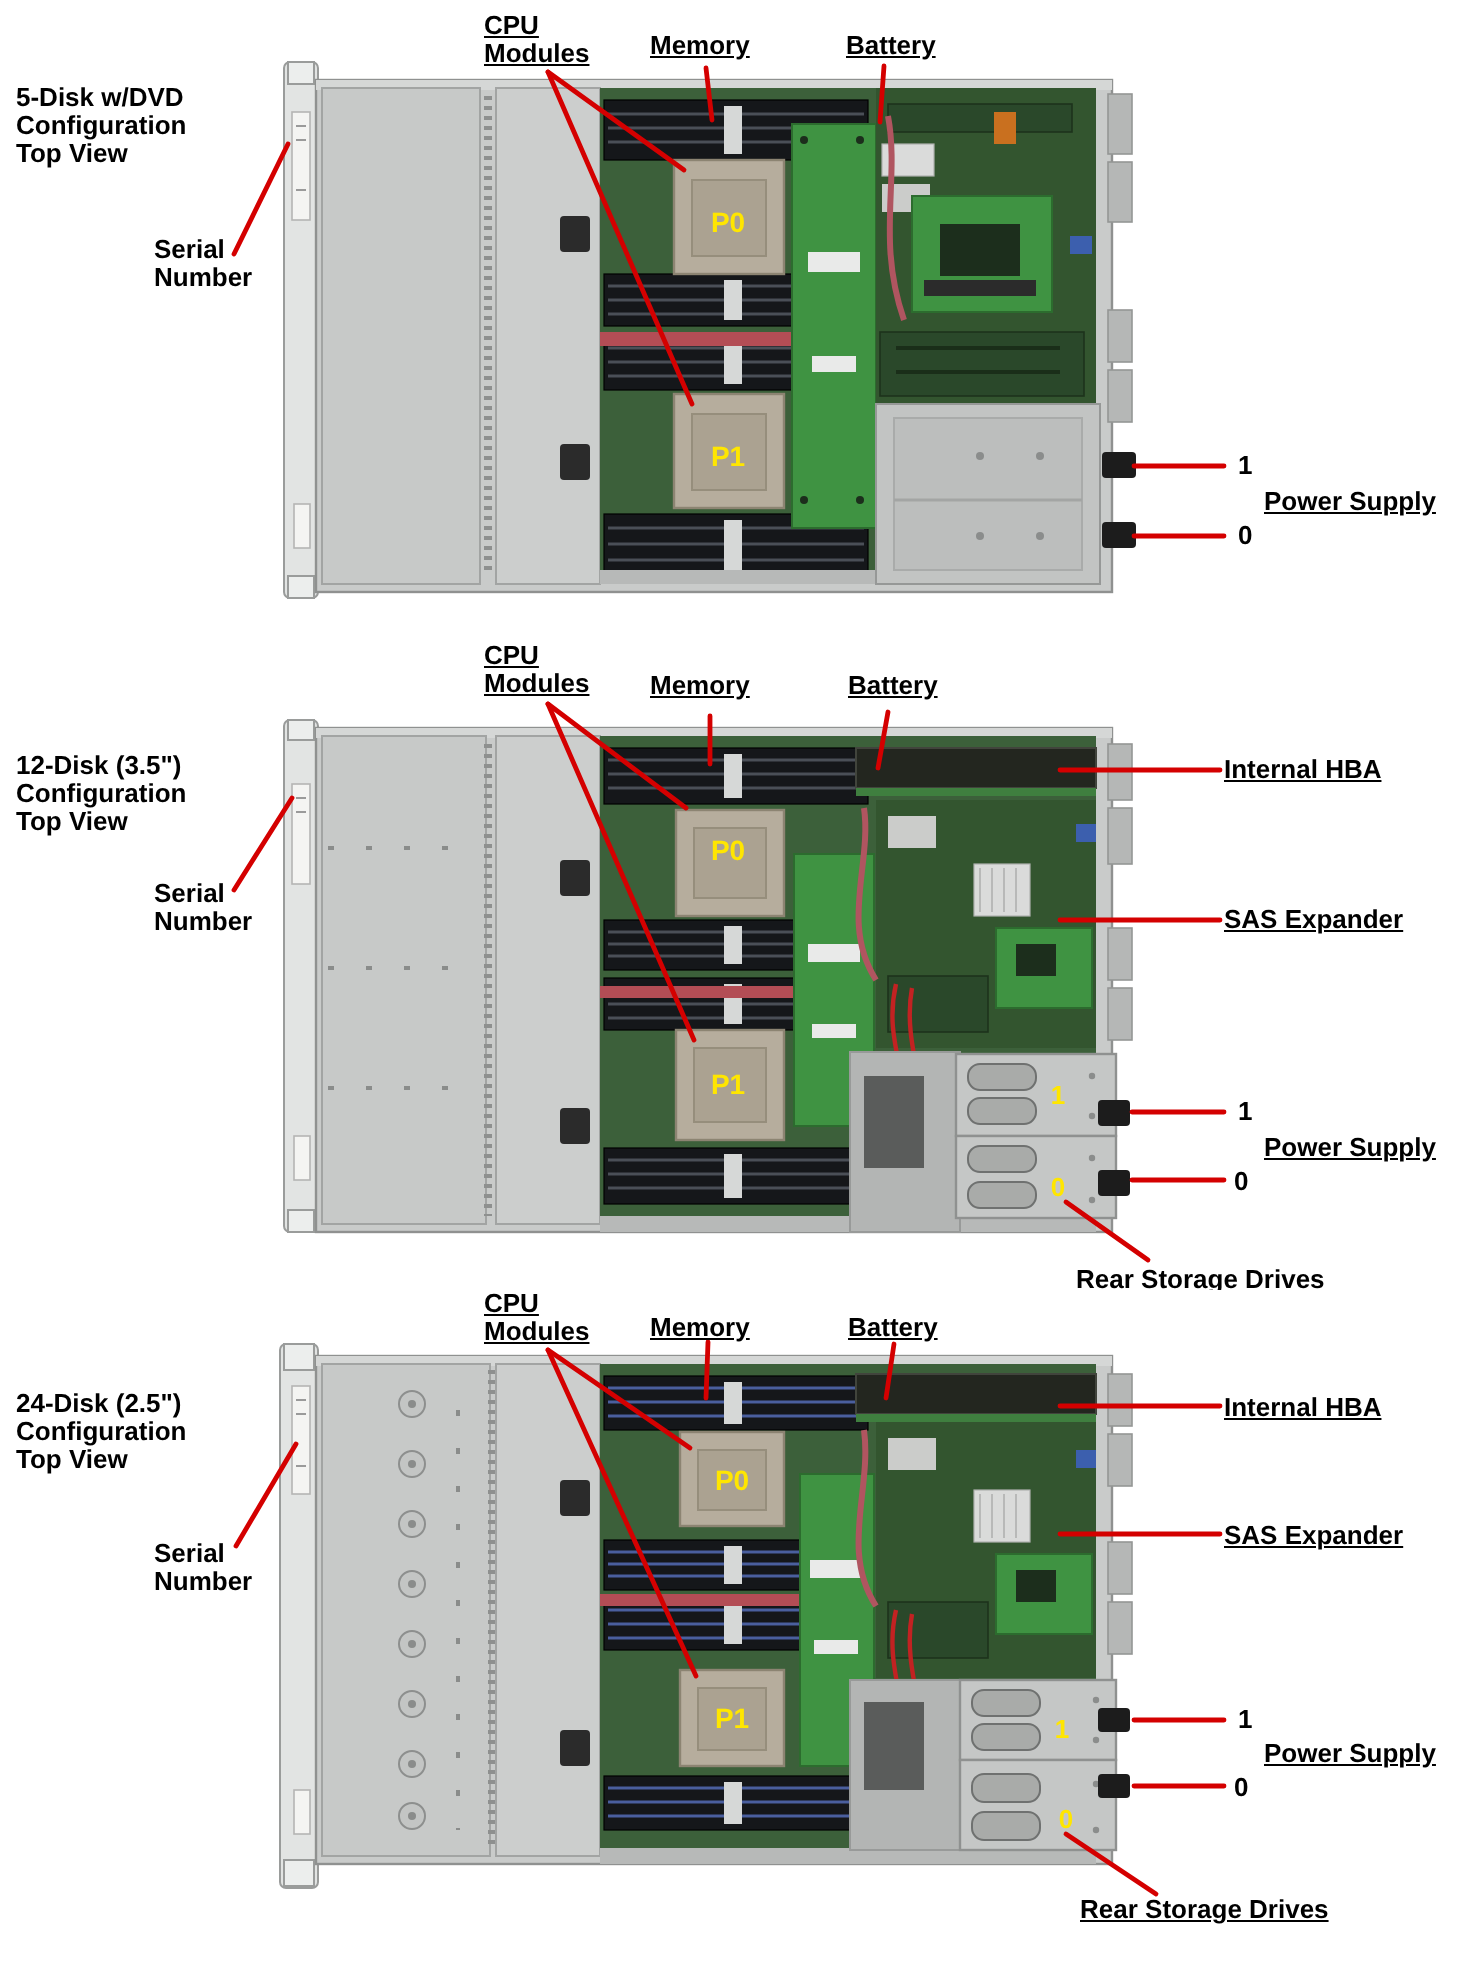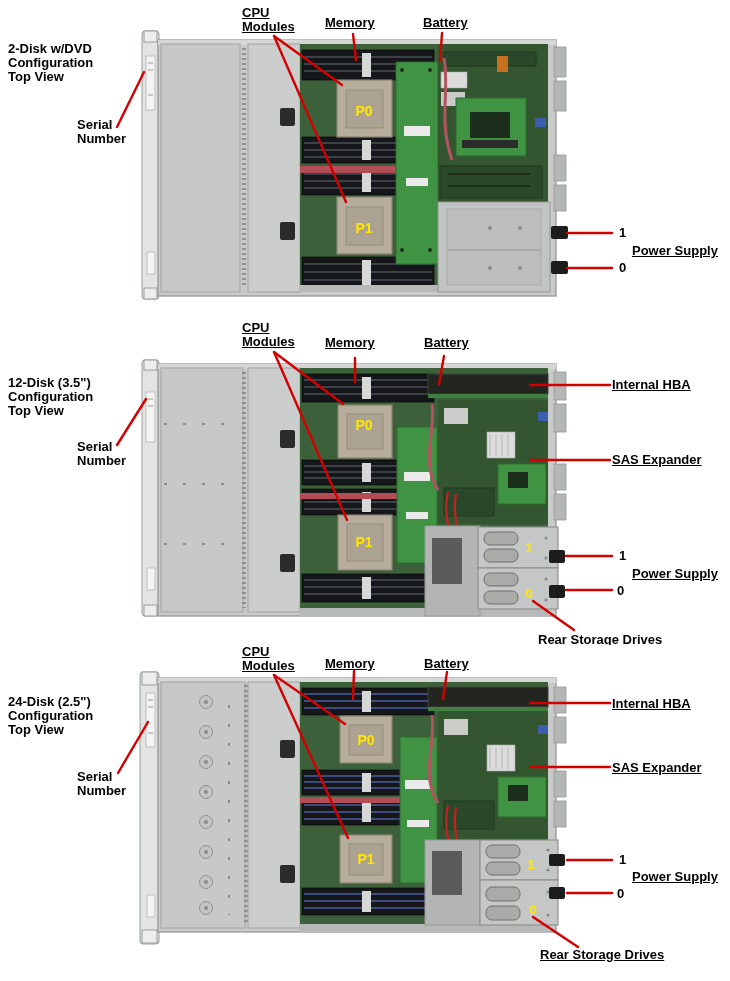--- a/index.html
+++ b/index.html
@@ -157,21 +157,21 @@
     <g>
       <line x1="117" y1="127" x2="144" y2="72" class="ld"></line>
       <line x1="274" y1="36" x2="342" y2="85" class="ld"></line>
       <line x1="274" y1="36" x2="346" y2="202" class="ld"></line>
       <line x1="353" y1="34" x2="356" y2="60" class="ld"></line>
       <line x1="442" y1="33" x2="440" y2="61" class="ld"></line>
       <line x1="567" y1="233" x2="612" y2="233" class="ld"></line>
       <line x1="567" y1="268" x2="612" y2="268" class="ld"></line>
     </g>
   </svg>
-  <div class="lbl" style="left:8px;top:42px">2-Disk w/DVD
+  <div class="lbl" style="left:8px;top:42px">5-Disk w/DVD
 Configuration
 Top View</div>
   <div class="lbl" style="left:77px;top:118px">Serial
 Number</div>
   <div class="lbl u" style="left:242px;top:6px">CPU
 Modules</div>
   <div class="lbl u" style="left:325px;top:16px">Memory</div>
   <div class="lbl u" style="left:423px;top:16px">Battery</div>
   <div class="lbl" style="left:619px;top:226px">1</div>
   <div class="lbl u" style="left:632px;top:244px">Power Supply</div>

